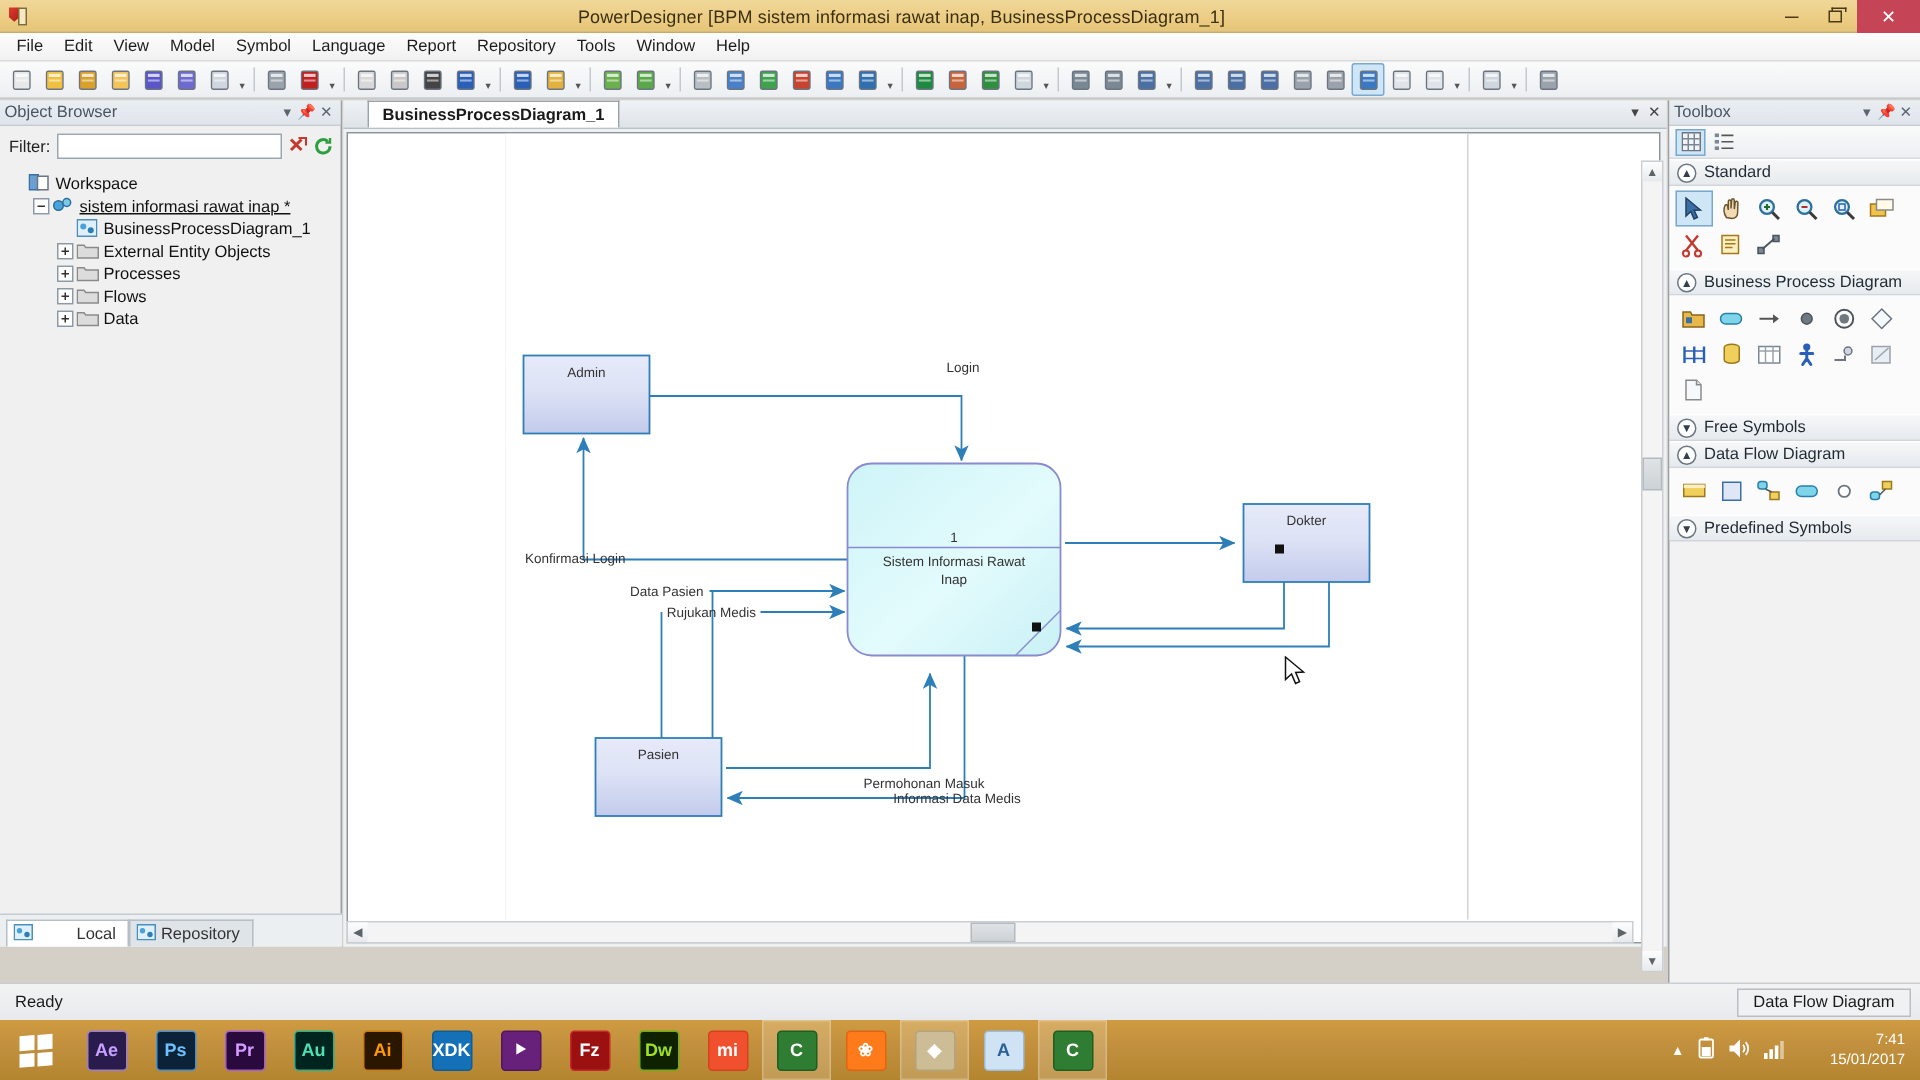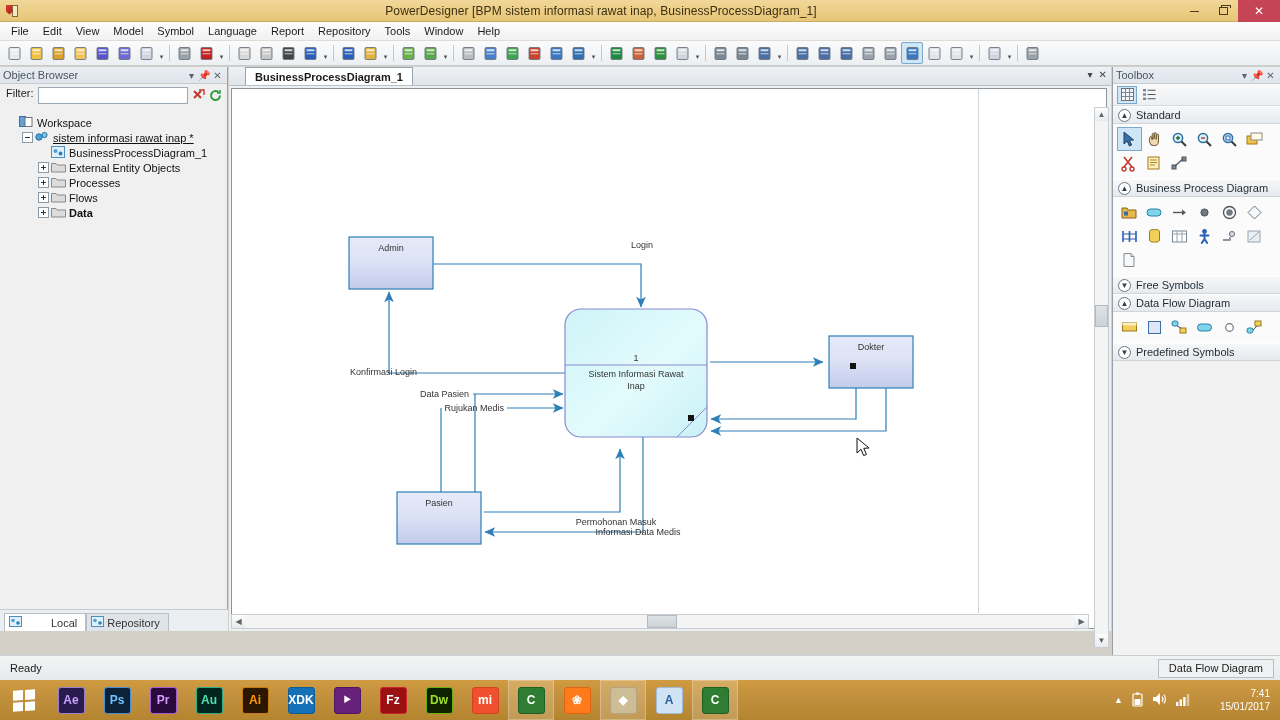--- a/index.html
+++ b/index.html
@@ -73,21 +73,21 @@
     background:#f0f0f0; border-right:1px solid #9aa0a6;
   }
   .panel-hdr {
     height:17px; background:linear-gradient(to bottom,#e9eef3,#dfe5eb);
     border-bottom:1px solid #c4cbd2;
     display:flex; align-items:center; padding:0 3px; font-size:11px; color:#4a5560;
   }
   .panel-hdr .ttl{flex:1;}
   .panel-hdr .hi{width:13px;text-align:center;color:#5a656f;font-size:10px;}
   .filter-row {
-    display:flex; height:24px; padding:3px 5px 0 6px; gap:4px;
+    display:flex; align-items:center; height:24px; padding:3px 5px 0 6px; gap:4px;
   }
   .filter-row .lbl{font-size:11px;color:#222;}
   .filter-inp {
     flex:1; height:17px; border:1px solid #9ba7b2; background:#fff;
     font-family:"Liberation Sans",sans-serif; font-size:11px; padding:0 3px;
   }
   .filter-ic{width:16px;height:16px;display:flex;align-items:center;justify-content:center;}
   .tree { position:absolute; left:6px; top:48px; right:6px; bottom:28px; background:transparent; overflow:hidden; }
   .tnode { display:flex; align-items:center; height:15px; font-size:11px; color:#111; white-space:nowrap; }
   .t-exp { width:11px; height:11px; margin-right:2px; position:relative; flex:none; }
@@ -586,21 +586,21 @@
             </svg></span>
           <span>Processes</span>
         </div>
         <div class="tnode" style="padding-left: 32px;">
           <span class="t-exp box plus"></span>
           <span class="t-ico"><svg width="15" height="12" viewBox="0 0 15 12">
               <path d="M0.5,2.5 L5,2.5 L6.2,4 L14.5,4 L14.5,11 L0.5,11 Z" fill="#dcdcdc" stroke="#8a8a8a"></path>
             </svg></span>
           <span>Flows</span>
         </div>
-        <div class="tnode" style="padding-left: 32px; font-weight: bold;">
+        <div class="tnode" style="padding-left: 32px;">
           <span class="t-exp box plus"></span>
           <span class="t-ico"><svg width="15" height="12" viewBox="0 0 15 12">
               <path d="M0.5,2.5 L5,2.5 L6.2,4 L14.5,4 L14.5,11 L0.5,11 Z" fill="#dcdcdc" stroke="#8a8a8a"></path>
             </svg></span>
           <span>Data</span>
         </div>
       </div>
     <div class="tab-strip" id="ltabs">
         <div class="ltab active">
           <span><svg width="13" height="11" viewBox="0 0 13 11">

